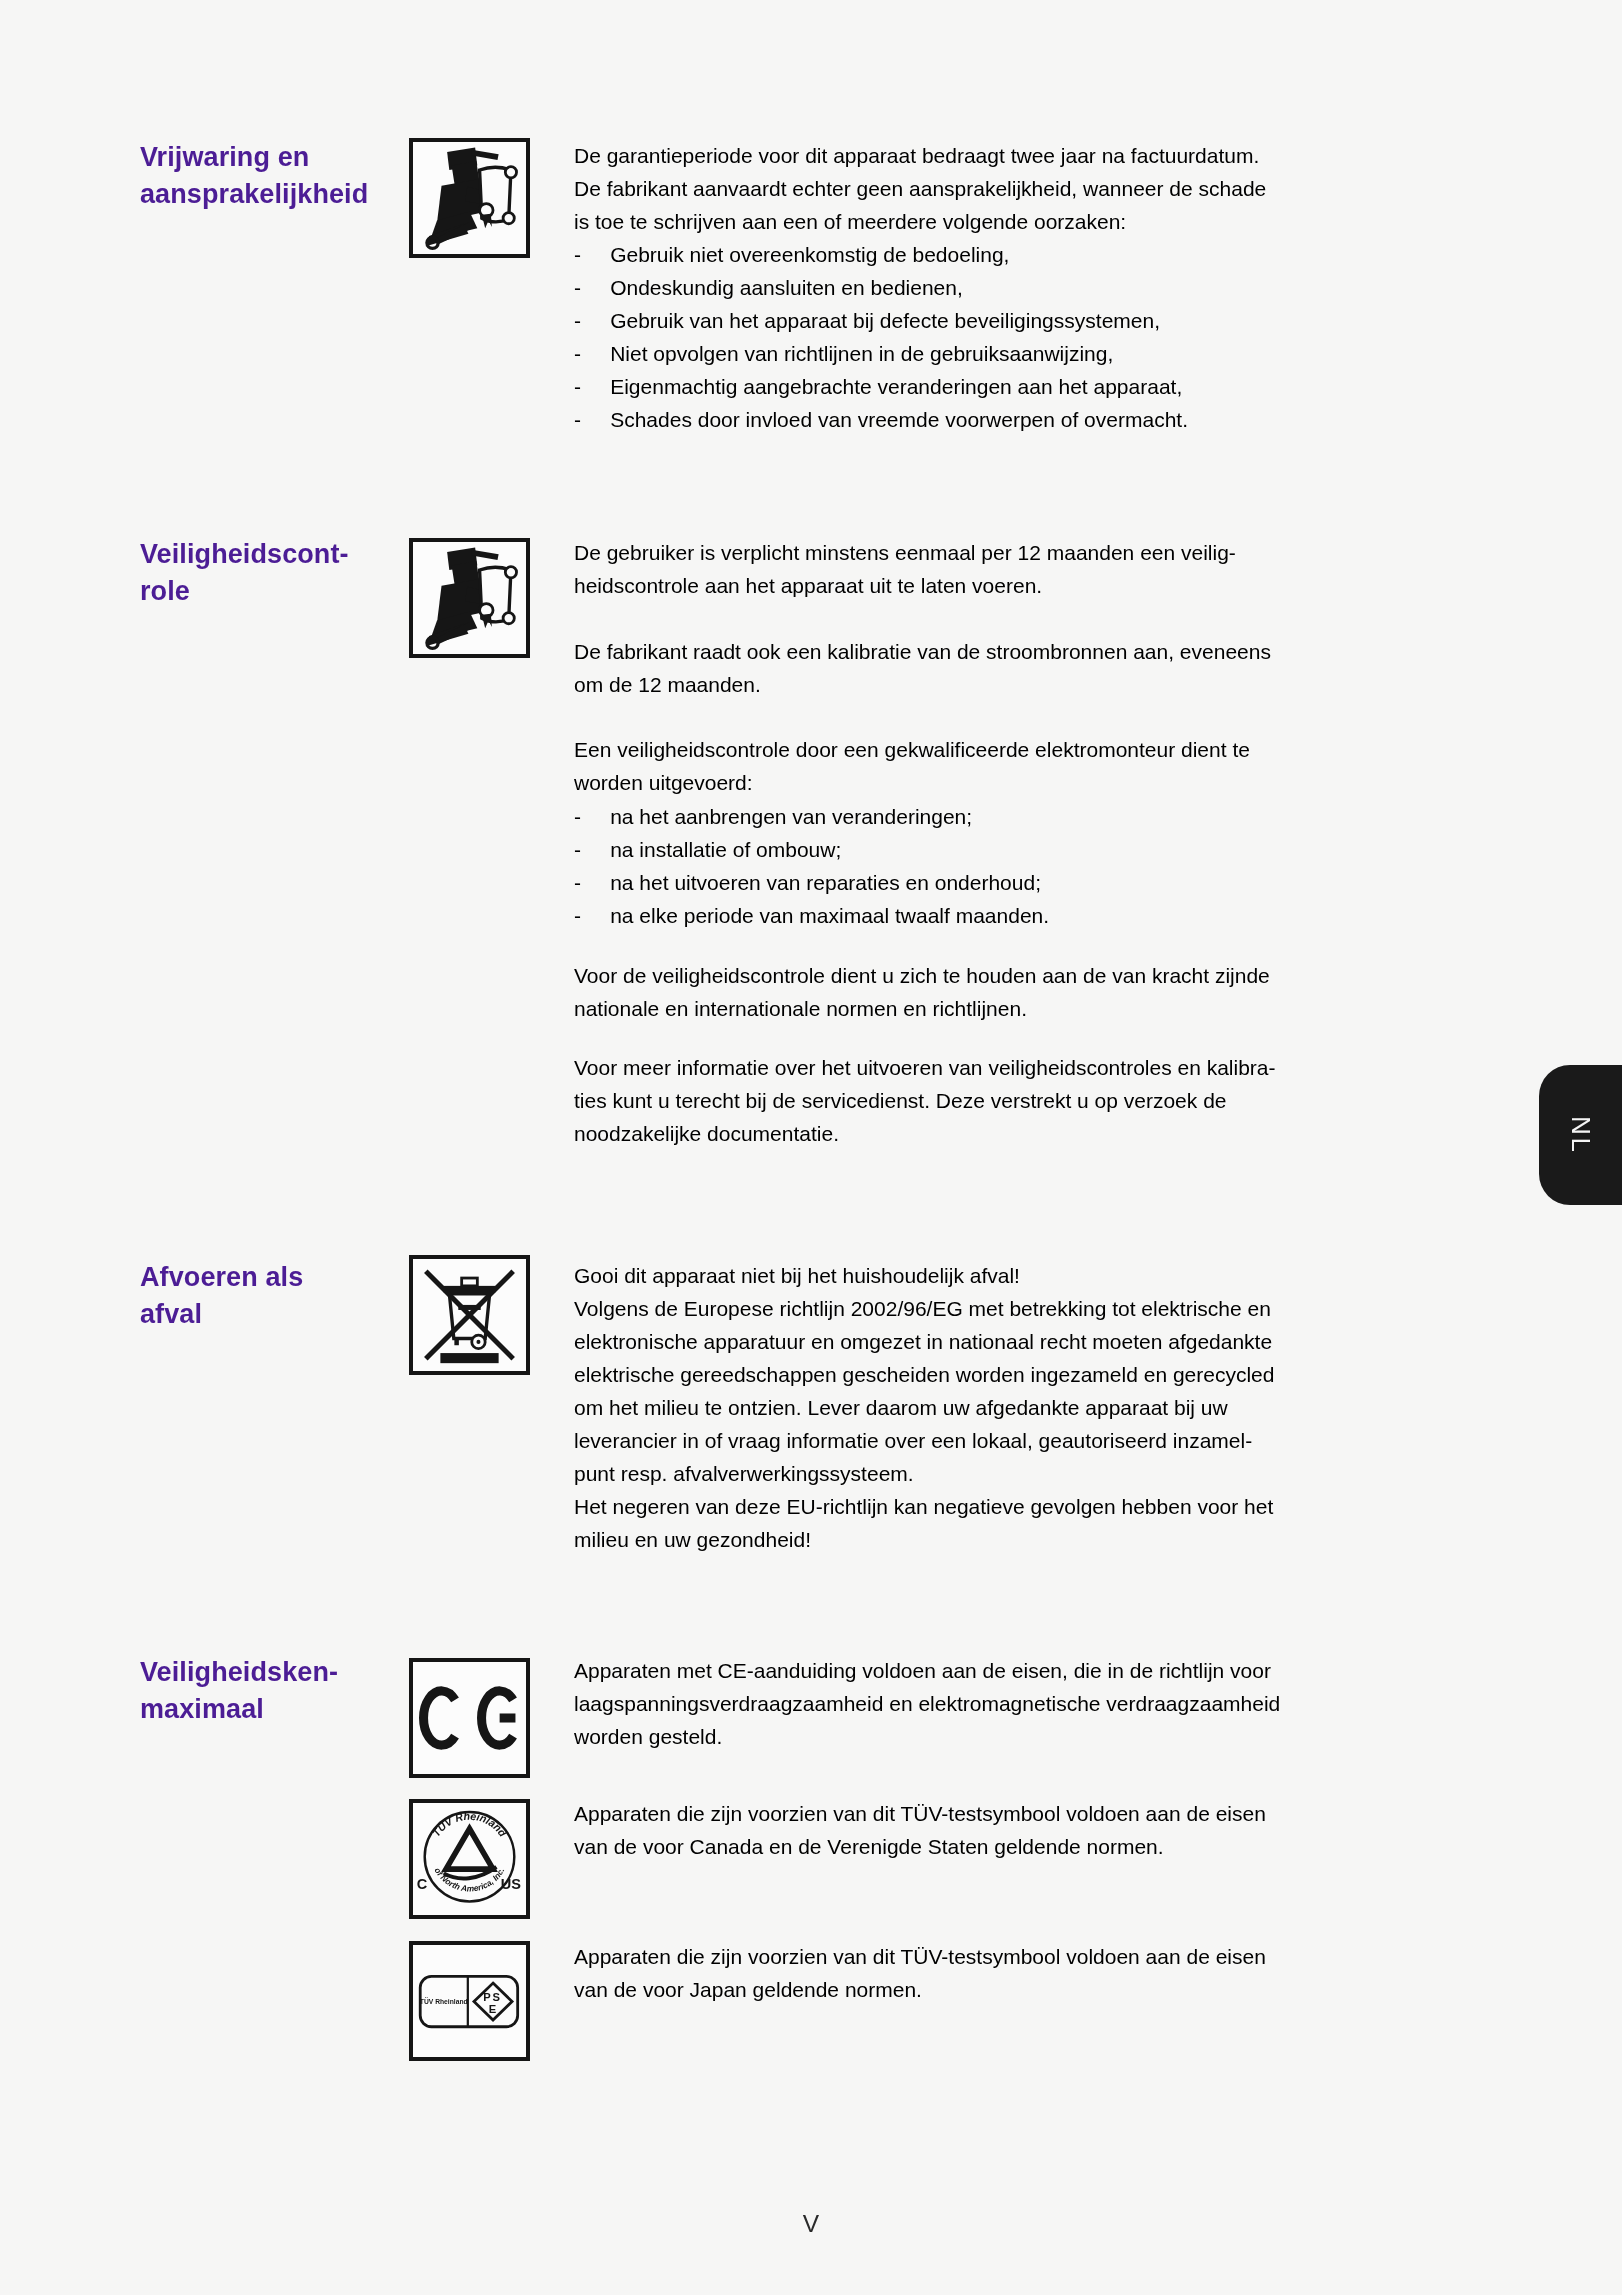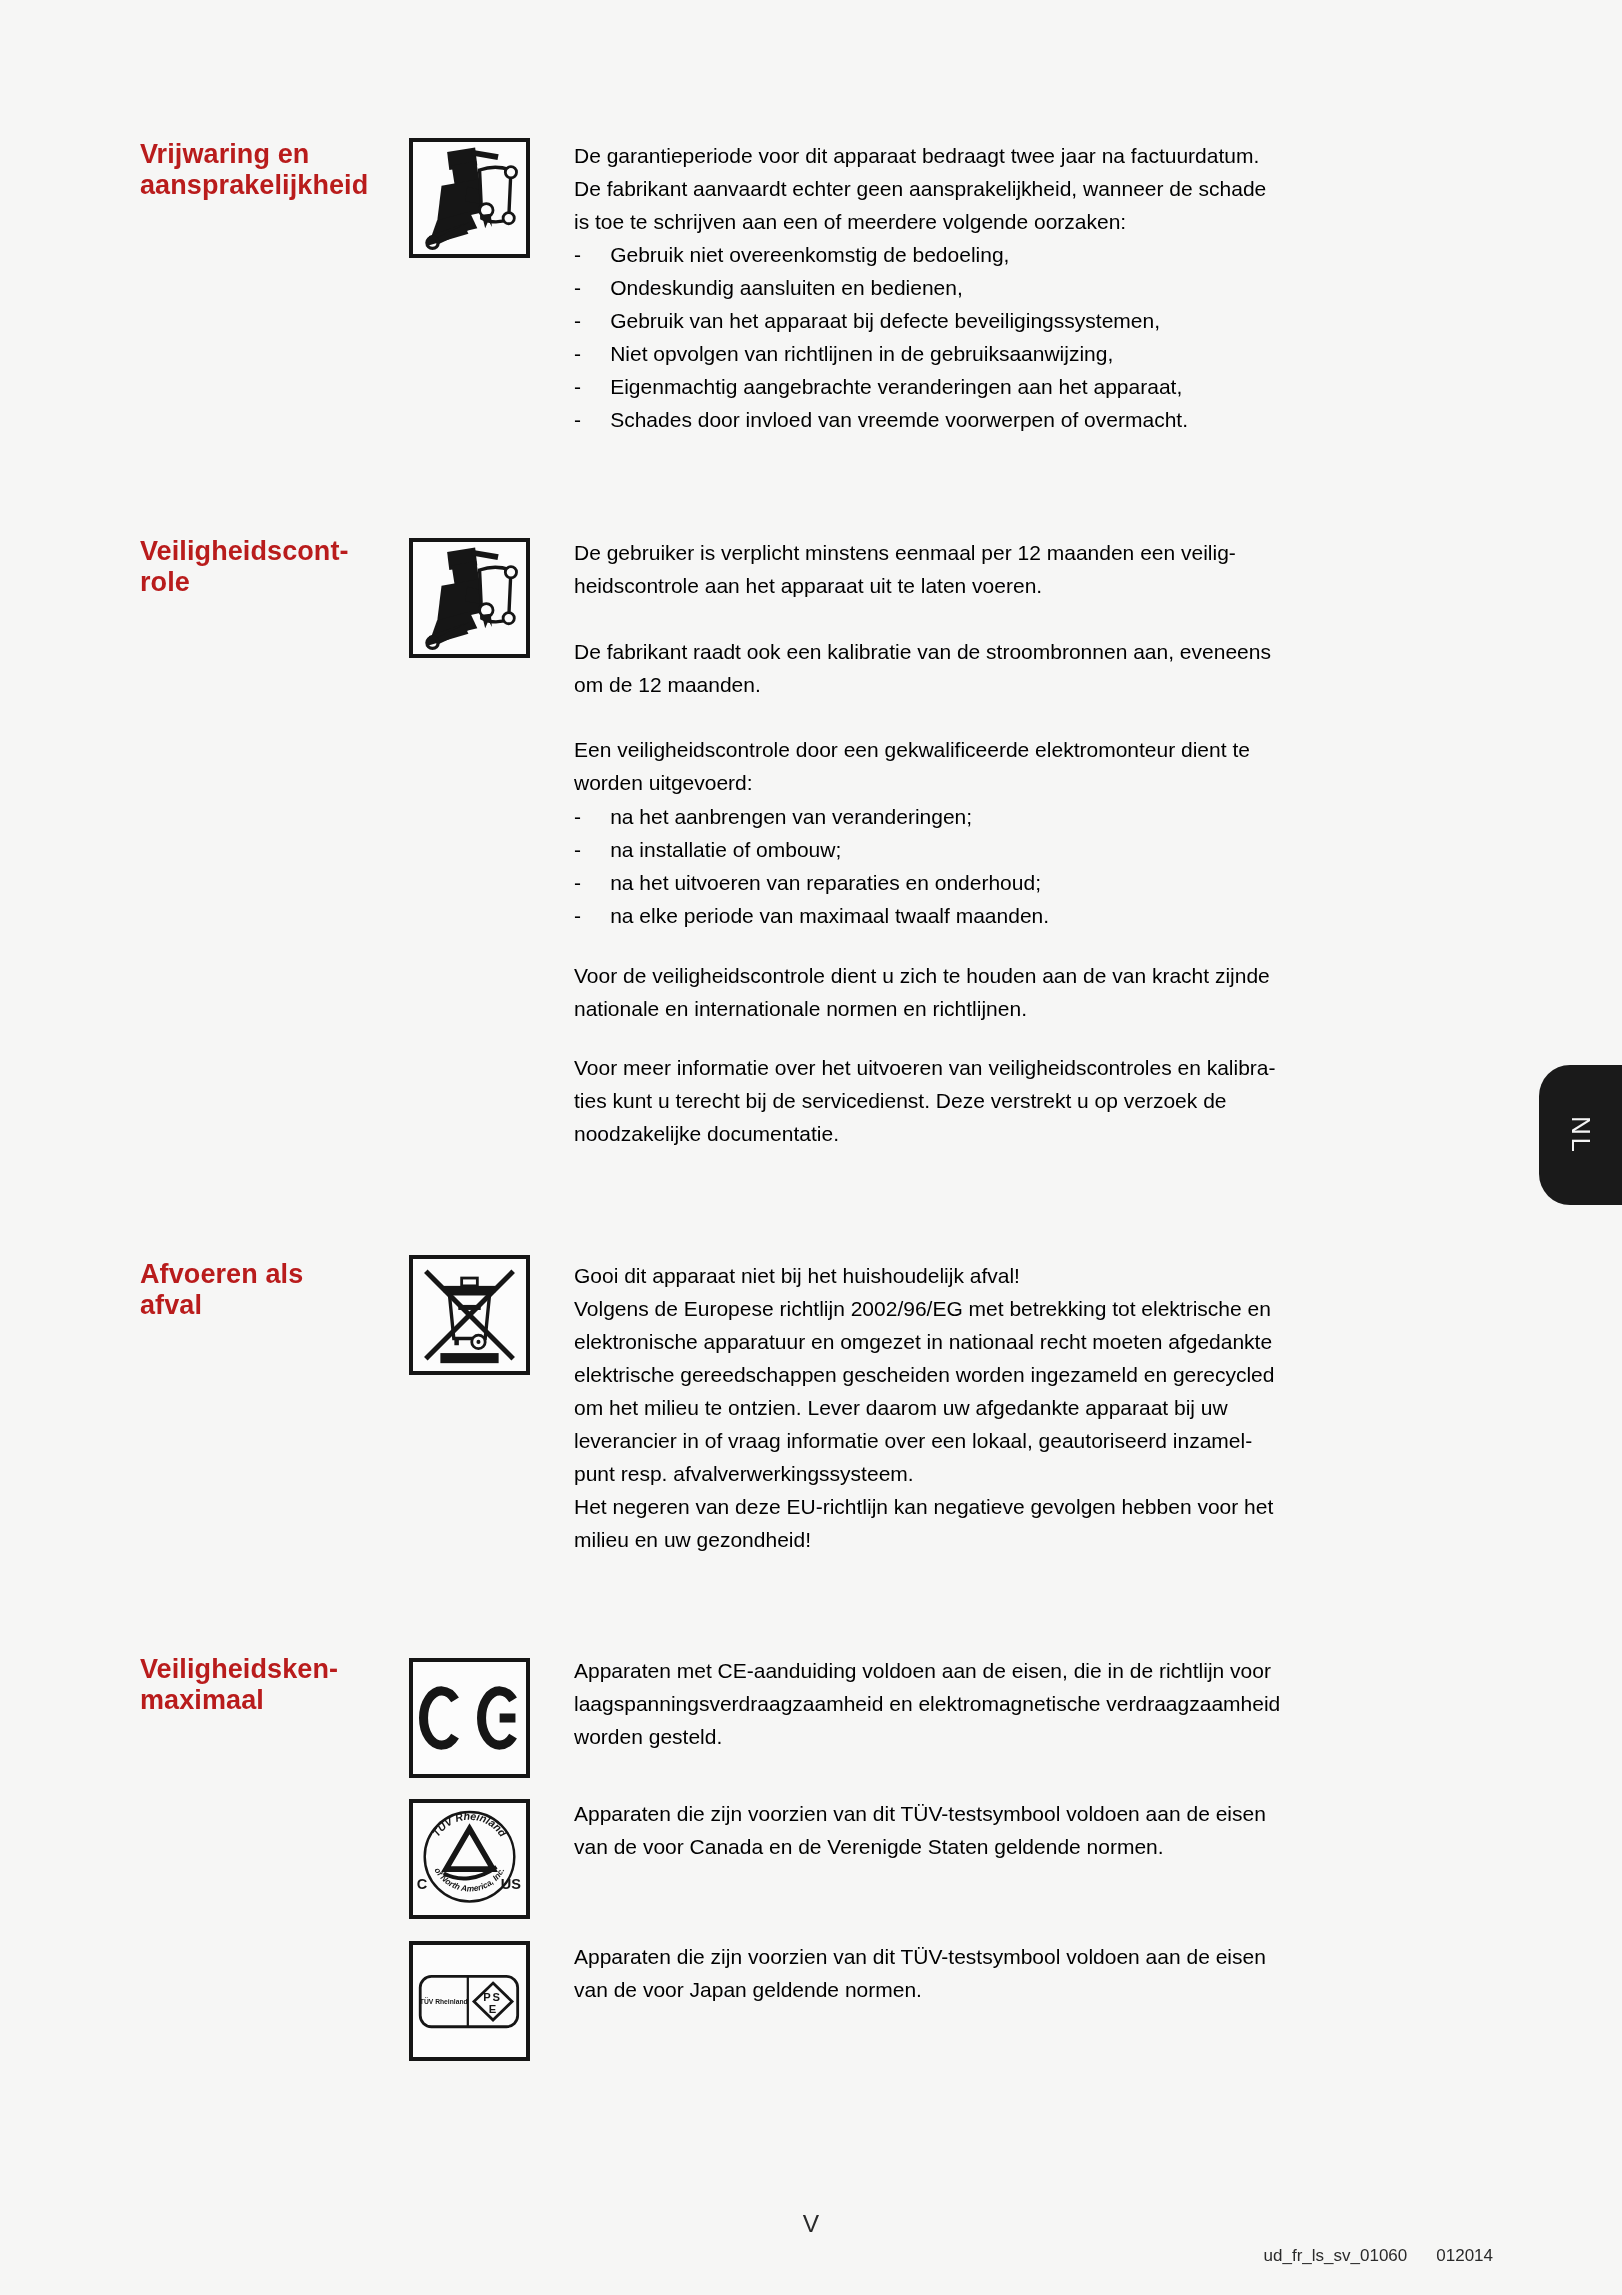--- a/index.html
+++ b/index.html
@@ -3,22 +3,22 @@
 <meta charset="utf-8">
 <style>
   html,body{margin:0;padding:0;}
   body{background:#e9e9e9;font-family:"Liberation Sans",sans-serif;}
   .page{
     position:relative;width:1622px;height:2295px;margin:0 auto;
     background:#f6f6f5;color:#1e1e1e;overflow:hidden;
   }
   .heading{
     position:absolute;left:140px;
-    font-weight:bold;font-size:27px;line-height:31px;
-    white-space:pre;letter-spacing:0.1px;color:#b91c1c;
+    font-weight:bold;font-size:27px;line-height:37px;
+    white-space:pre;letter-spacing:0.1px;color:#4c1d95;
   }
   .text-block{
     position:absolute;left:574px;
     font-size:21px;line-height:33px;white-space:pre;color:#000000;
   }
   .icon-box{
     position:absolute;left:409px;width:121px;height:120px;
     background:#fcfcfc;border:4.8px solid #151515;box-sizing:border-box;
     display:flex;align-items:center;justify-content:center;
   }
@@ -193,18 +193,15 @@
 
   <div class="text-block" style="top:1654px">Apparaten met CE-aanduiding voldoen aan de eisen, die in de richtlijn voor
 laagspanningsverdraagzaamheid en elektromagnetische verdraagzaamheid
 worden gesteld.</div>
   <div class="text-block" style="top:1797px">Apparaten die zijn voorzien van dit TÜV-testsymbool voldoen aan de eisen
 van de voor Canada en de Verenigde Staten geldende normen.</div>
   <div class="text-block" style="top:1940px">Apparaten die zijn voorzien van dit TÜV-testsymbool voldoen aan de eisen
 van de voor Japan geldende normen.</div>
 
   <div class="footer-page-num">V</div>
-  <div class="footer-codes">
-    <span>ud_fr_ls_sv_01060</span><span class="date">012014</span>
-  </div>
 
 </div>
 
 
 </body></html>

